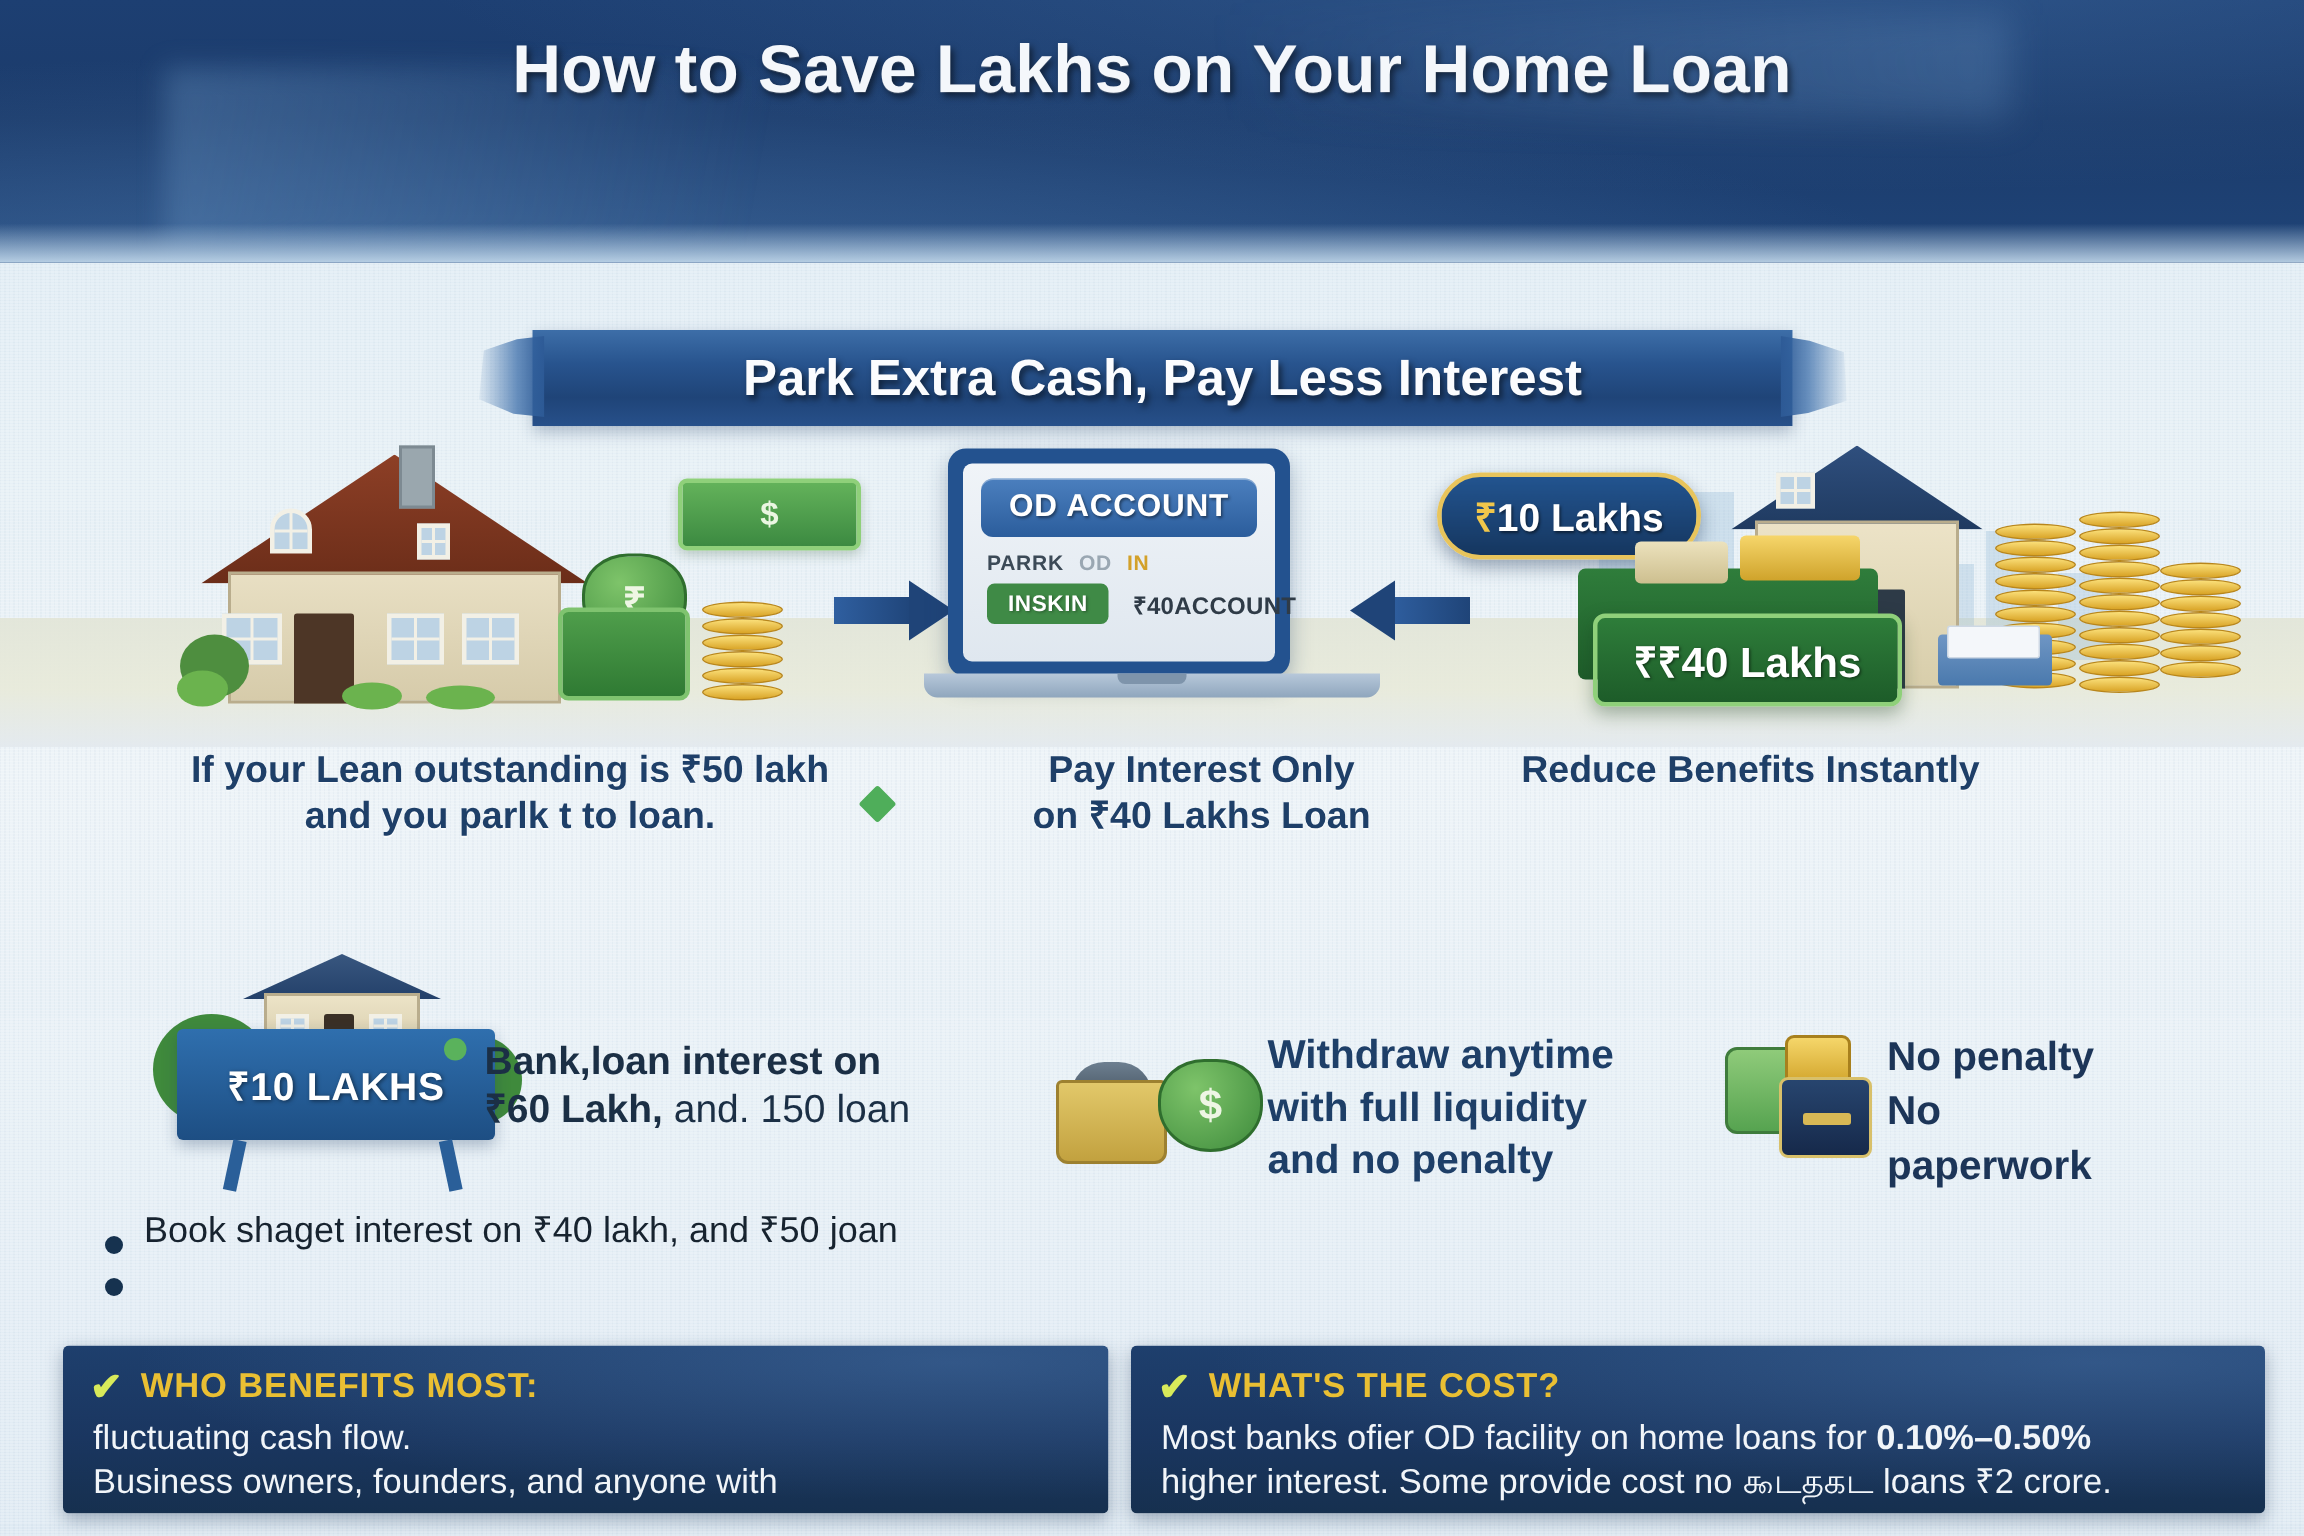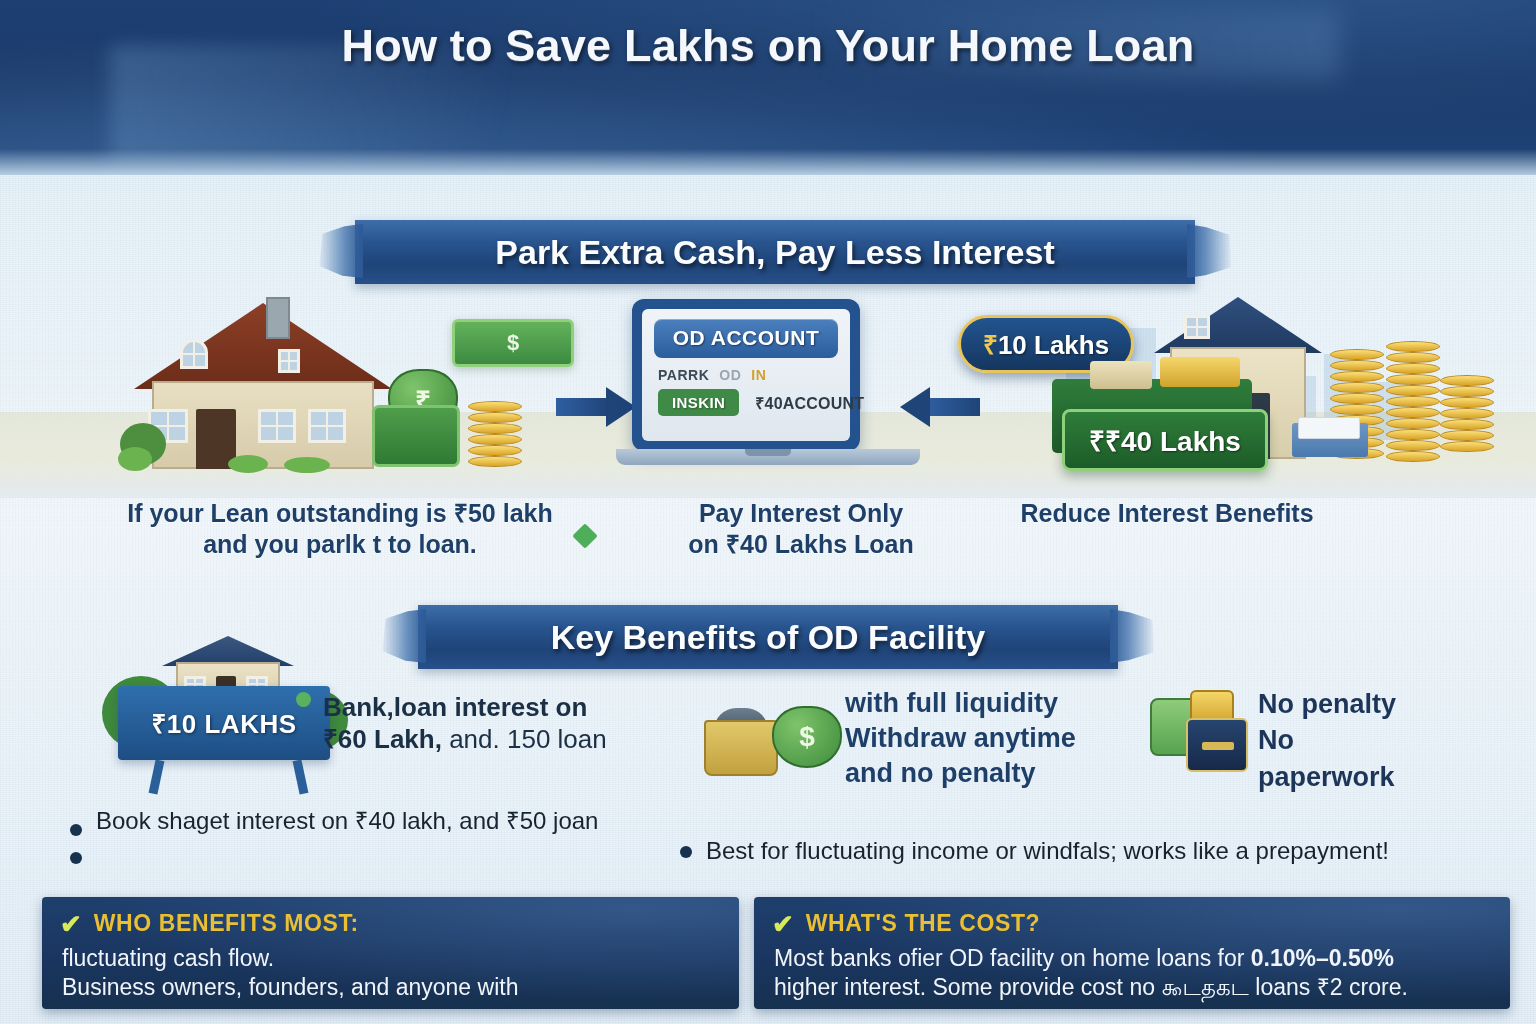--- a/index.html
+++ b/index.html
@@ -393,26 +393,23 @@
   <div class="cap" id="cap-left">
     <div>If your Lean outstanding is ₹50 lakh</div>
     <div>and you parlk t to loan.</div>
   </div>
   <div class="diamond"></div>
   <div class="cap" id="cap-mid">
     <div>Pay Interest Only</div>
     <div>on ₹40 Lakhs Loan</div>
   </div>
   <div class="cap" id="cap-right">
-    <div>Reduce Interest Benefits</div>
-  </div>
-
-  <div class="banner" id="banner-benefits">
-    <span class="banner-text">Key Benefits of OD Facility</span>
-  </div>
+    <div>Reduce Benefits Instantly</div>
+  </div>
+
 
   <div class="benefits">
 
     <div class="house" style="left:158px; top:-32px; width:140px; height:62px;">
       <div class="h-roof" style="left:4px; top:0; width:132px; height:30px; clip-path:polygon(50% 0,100% 100%,0 100%); background:linear-gradient(180deg,#39577f,#23406a);"></div>
       <div class="h-body" style="left:18px; top:26px; width:104px; height:36px; background:linear-gradient(180deg,#ece3c7,#d9cfae);"></div>
       <div class="h-door" style="left:58px; top:40px; width:20px; height:22px; background:#3a3026;"></div>
       <div class="h-win" style="left:26px; top:40px; width:22px; height:16px;"></div>
       <div class="h-win" style="left:88px; top:40px; width:22px; height:16px;"></div>
     </div>
@@ -435,22 +432,22 @@
 
     <div class="jar">
       <div class="lid"></div>
       <div class="body"></div>
     </div>
     <div class="moneybag" style="left:772px; top:38px;">
       <span class="sym">$</span>
     </div>
 
     <div id="benefit-mid">
+      <div>Withdraw anytime</div>
       <div>with full liquidity</div>
-      <div>Withdraw anytime</div>
       <div>and no penalty</div>
     </div>
 
     <div class="wallet">
       <div class="cash"></div>
       <div class="gold"></div>
       <div class="case"></div>
     </div>
 
     <div id="benefit-right">
@@ -462,24 +459,20 @@
 
   <div class="bl-rows">
     <div class="bl-row">
       <span class="bl-dot"></span>
       <span class="bl-tx">Book shaget interest on ₹40 lakh, and ₹50 joan</span>
     </div>
     <div class="bl-row">
       <span class="bl-dot"></span>
     </div>
   </div>
-  <div id="row-wide">
-    <span class="bl-dot"></span>
-    <span class="bl-tx">Best for fluctuating income or windfals; works like a prepayment!</span>
-  </div>
 
   <div class="fcard" id="card-who">
     <div class="fhead">
       <span class="check">✔</span>
       <span class="ftitle">WHO BENEFITS MOST:</span>
     </div>
     <div class="fbody">
       <div>fluctuating cash flow.</div>
       <div>Business owners, founders, and anyone with</div>
     </div>

